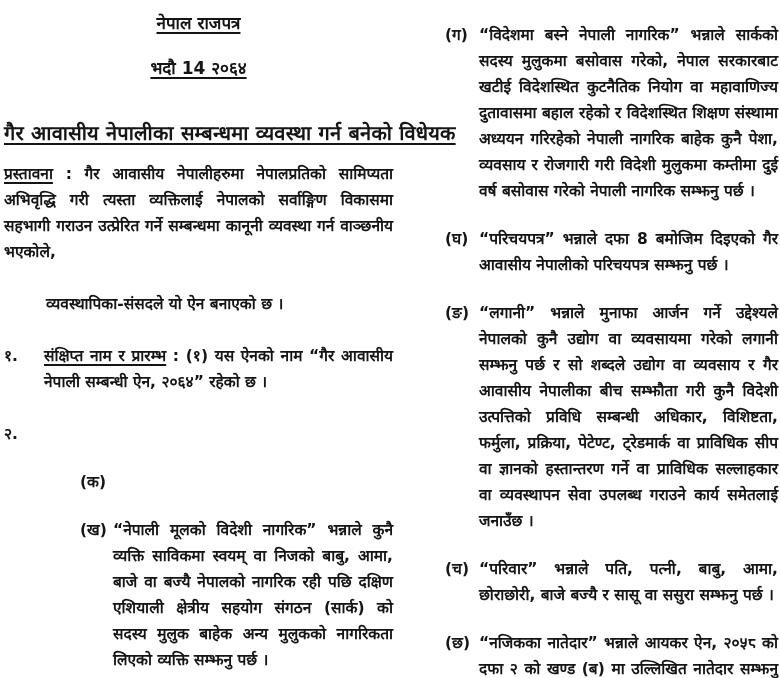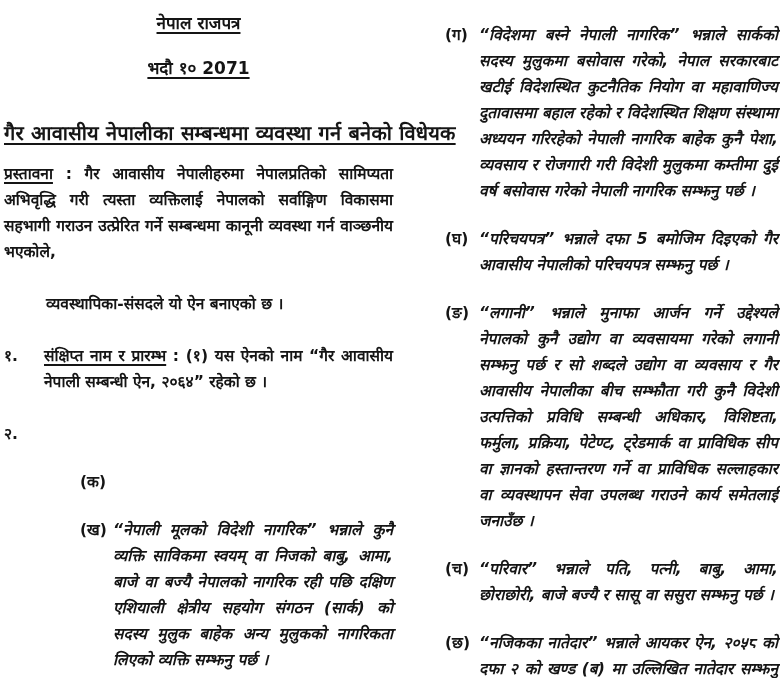--- a/index.html
+++ b/index.html
@@ -84,33 +84,32 @@
     margin-top: 22px;
   }
   .col-left .clause { padding-left: 76px; }
   .cl-marker {
     flex: 0 0 33px;
   }
   .col-right .cl-marker { flex: 0 0 34px; }
   .cl-text {
     flex: 1 1 auto;
     text-align: justify;
-    font-style: italic;
   }
 </style>
 </head>
 <body>
 
 <div class="page">
 
   <div class="col-left">
 
     <h1 class="gazette-title center u">नेपाल राजपत्र</h1>
 
-    <h2 class="gazette-date center u">भदौ १० 2071</h2>
+    <h2 class="gazette-date center u">भदौ 14 २०६४</h2>
 
     <h3 class="bill-subtitle u">गैर आवासीय नेपालीका सम्बन्धमा व्यवस्था गर्न बनेको विधेयक</h3>
 
     <p class="preamble-para just"><span class="u">प्रस्तावना</span><span> : गैर आवासीय नेपालीहरुमा नेपालप्रतिको सामिप्यता अभिवृद्धि गरी त्यस्ता व्यक्तिलाई नेपालको सर्वाङ्गिण विकासमा सहभागी गराउन उत्प्रेरित गर्ने सम्बन्धमा कानूनी व्यवस्था गर्न वाञ्छनीय भएकोले,</span></p>
 
     <p class="enactment">व्यवस्थापिका-संसदले यो ऐन बनाएको छ ।</p>
 
     <div class="sec">
       <div class="sec-num">१.</div>
       <div class="sec-body"><span class="u">संक्षिप्त नाम र प्रारम्भ</span><span> : (१) यस ऐनको नाम “गैर आवासीय नेपाली सम्बन्धी ऐन, २०६४” रहेको छ ।</span></div>
@@ -134,21 +133,21 @@
 
   <div class="col-right">
 
     <div class="clause" style="margin-top:0">
       <div class="cl-marker">(ग)</div>
       <div class="cl-text">“विदेशमा बस्ने नेपाली नागरिक” भन्नाले सार्कको सदस्य मुलुकमा बसोवास गरेको, नेपाल सरकारबाट खटीई विदेशस्थित कुटनैतिक नियोग वा महावाणिज्य दुतावासमा बहाल रहेको र विदेशस्थित शिक्षण संस्थामा अध्ययन गरिरहेको नेपाली नागरिक बाहेक कुनै पेशा, व्यवसाय र रोजगारी गरी विदेशी मुलुकमा कम्तीमा दुई वर्ष बसोवास गरेको नेपाली नागरिक सम्झनु पर्छ ।</div>
     </div>
 
     <div class="clause">
       <div class="cl-marker">(घ)</div>
-      <div class="cl-text">“परिचयपत्र” भन्नाले दफा 5 बमोजिम दिइएको गैर आवासीय नेपालीको परिचयपत्र सम्झनु पर्छ ।</div>
+      <div class="cl-text">“परिचयपत्र” भन्नाले दफा 8 बमोजिम दिइएको गैर आवासीय नेपालीको परिचयपत्र सम्झनु पर्छ ।</div>
     </div>
 
     <div class="clause">
       <div class="cl-marker">(ङ)</div>
       <div class="cl-text">“लगानी” भन्नाले मुनाफा आर्जन गर्ने उद्देश्यले नेपालको कुनै उद्योग वा व्यवसायमा गरेको लगानी सम्झनु पर्छ र सो शब्दले उद्योग वा व्यवसाय र गैर आवासीय नेपालीका बीच सम्झौता गरी कुनै विदेशी उत्पत्तिको प्रविधि सम्बन्धी अधिकार, विशिष्टता, फर्मुला, प्रक्रिया, पेटेण्ट, ट्रेडमार्क वा प्राविधिक सीप वा ज्ञानको हस्तान्तरण गर्ने वा प्राविधिक सल्लाहकार वा व्यवस्थापन सेवा उपलब्ध गराउने कार्य समेतलाई जनाउँछ ।</div>
     </div>
 
     <div class="clause">
       <div class="cl-marker">(च)</div>
       <div class="cl-text">“परिवार” भन्नाले पति, पत्नी, बाबु, आमा, छोराछोरी, बाजे बज्यै र सासू वा ससुरा सम्झनु पर्छ ।</div>

